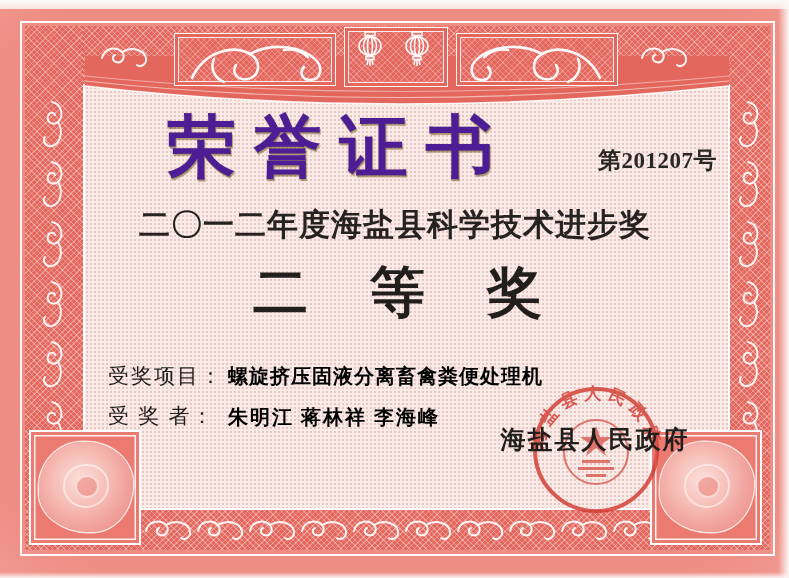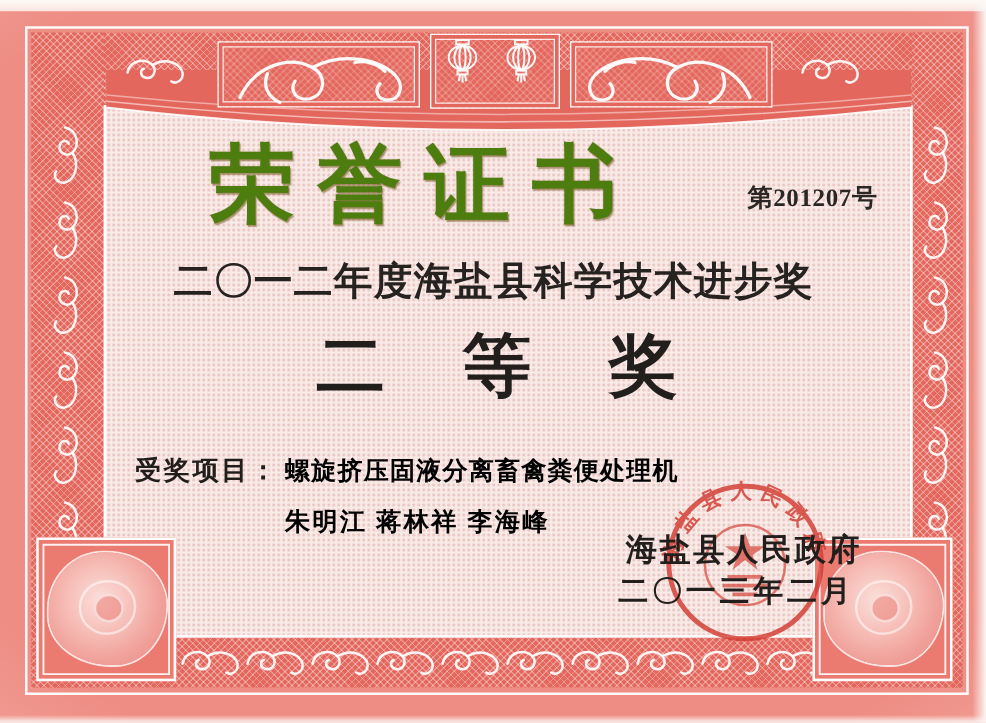--- a/index.html
+++ b/index.html
@@ -74,27 +74,27 @@
     box-shadow:0 0 0 1.5px rgba(255,255,255,.8);
   }
   .rose-ring1{position:absolute;left:24px;top:22px;width:42px;height:40px;border-radius:50% 48% 52% 50%;border:2px solid rgba(255,255,255,.55);}
   .rose-ring2{position:absolute;left:36px;top:33px;width:20px;height:19px;border-radius:50%;border:2px solid rgba(255,255,255,.6);background:rgba(233,125,117,.55);}
 
   
   .txt{position:absolute;color:#221f1d;}
   .title{
     left:25px;top:102px;width:611px;text-align:center;
     font-size:68px;font-weight:bold;letter-spacing:18px;text-indent:18px;
-    color:#4d7c0f;
+    color:#4c1d95;
     text-shadow:1px 2px 1px rgba(110,82,24,.55), 0 0 1px rgba(110,82,24,.4);
   }
-  .cert-number{left:598px;top:145px;width:140px;font-size:20px;font-weight:bold;color:#2a2624;letter-spacing:.5px;}
+  .cert-number{left:598px;top:145px;width:140px;font-size:23px;font-weight:bold;color:#2a2624;letter-spacing:.5px;}
   .award-line{left:60px;top:204px;width:670px;text-align:center;font-size:31px;font-weight:bold;letter-spacing:1px;color:#262220;}
   .prize{left:25px;top:256px;width:745px;text-align:center;font-size:55px;font-weight:bold;letter-spacing:62px;text-indent:62px;color:#211e1c;}
-  .field-label{font-size:21px;font-weight:bold;letter-spacing:2px;color:#201d1b;}
+  .field-label{font-size:21px;font-weight:normal;letter-spacing:2px;color:#201d1b;}
   .field-value{font-size:20px;font-weight:bold;color:#000000;}
   .project-label{left:108px;top:362px;}
   .project-value{left:228px;top:363px;letter-spacing:1px;}
   .recipients-label{left:108px;top:402px;}
   .recipients-line1{left:228px;top:404px;letter-spacing:2px;text-align:center;}
   .recipients-line2{left:254px;top:438px;letter-spacing:2px;}
   .issuer{left:490px;top:423px;width:210px;text-align:center;font-size:25px;font-weight:bold;letter-spacing:2px;color:#211e1c;}
   .issue-date{left:484px;top:457px;width:210px;text-align:center;font-size:24px;font-weight:bold;letter-spacing:3px;color:#211e1c;}
 
   .seal{position:absolute;left:526px;top:380px;width:140px;height:140px;opacity:.82;}
@@ -228,18 +228,18 @@
   </svg>
 
   <div class="txt title">荣誉证书</div>
   <div class="txt cert-number">第201207号</div>
   <div class="txt award-line">二〇一二年度海盐县科学技术进步奖</div>
   <div class="txt prize">二等奖</div>
 
   <div class="txt field-label project-label">受奖项目：</div>
   <div class="txt field-value project-value">螺旋挤压固液分离畜禽粪便处理机</div>
 
+  <div class="txt field-label recipients-label">受 奖 者：</div>
   <div class="txt field-value recipients-line1">朱明江 蒋林祥 李海峰</div>
 
   <div class="txt issuer">海盐县人民政府</div>
-  <div class="txt issue-date">二〇一三年二月</div>
 
 </div>
 
 </body></html>

